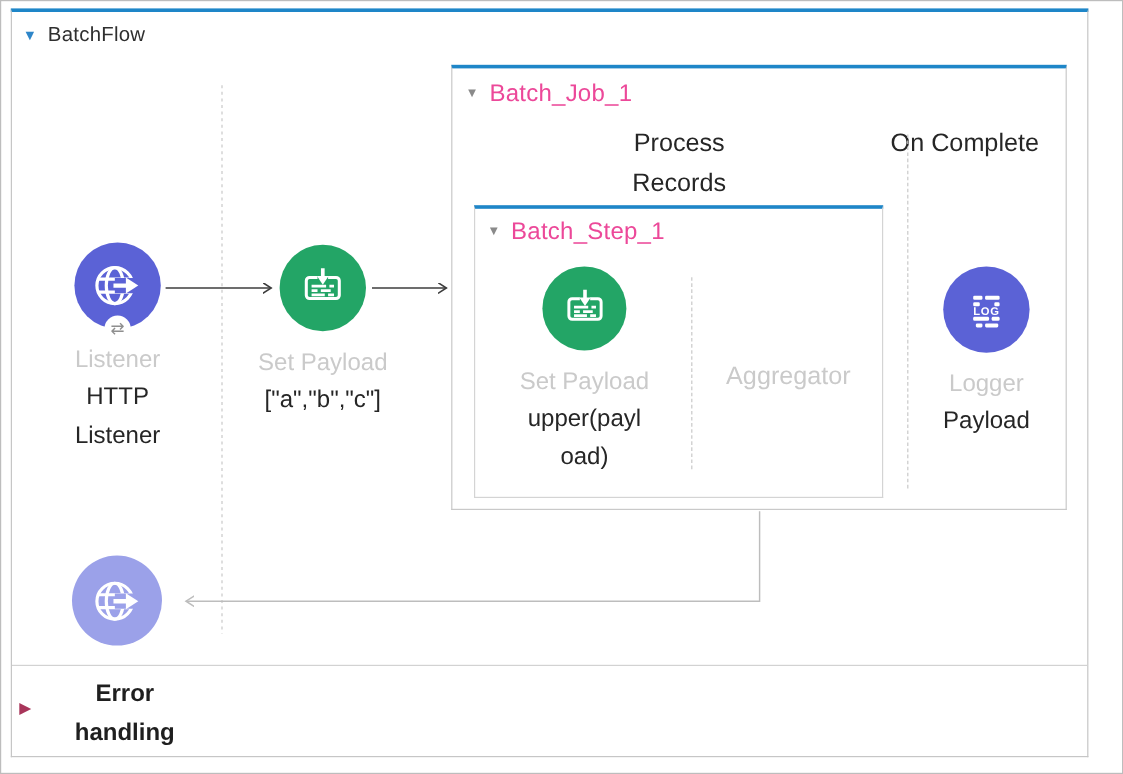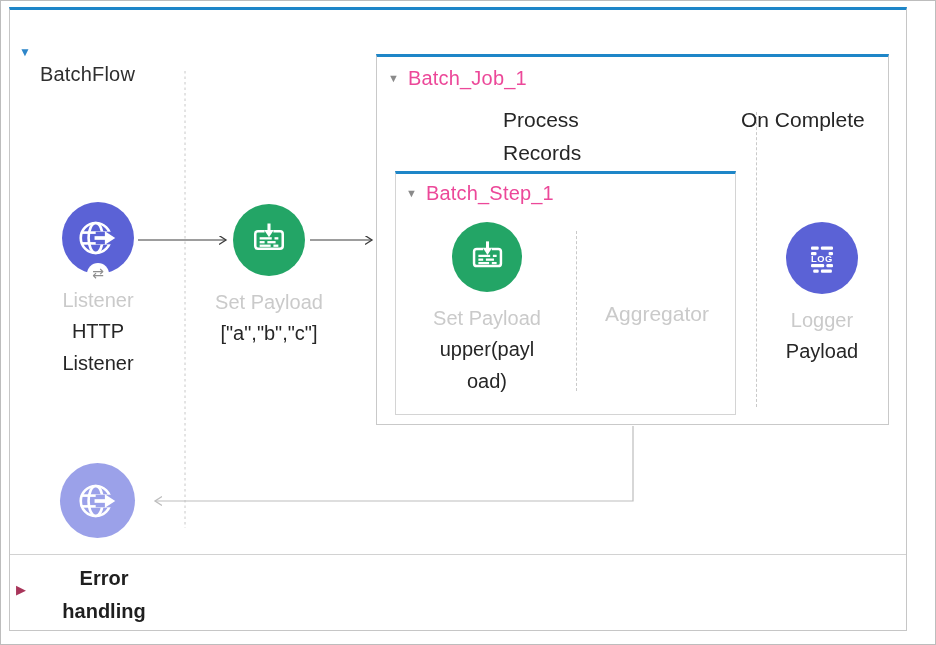--- a/index.html
+++ b/index.html
@@ -12,34 +12,34 @@
   
   .flow-box{
     position:absolute;left:8px;top:6px;width:898px;height:624px;
     background:#ffffff;border:1px solid #c6c6c6;border-top:3px solid #1e86c8;
   }
   .title-row{position:absolute;display:flex;align-items:center;gap:9px;}
   .tri{font-size:11px;line-height:11px;}
   .tri.blue{color:#2e86c9;font-size:12px;}
   .tri.gray{color:#8a8a8a;}
   .tri.red{color:#a8355a;font-size:13px;}
-  .flow-title-text{font-size:20px;color:#2f2f2f;letter-spacing:.2px;margin-top:44px;}
+  .flow-title-text{font-size:17px;color:#2f2f2f;letter-spacing:.2px;}
   .scope-title-text{font-size:20px;color:#ec4899;letter-spacing:.2px;}
 
   
   .batch-job{
     position:absolute;left:375px;top:53px;width:513px;height:371px;
     background:#ffffff;border:1px solid #c9c9c9;border-top:3px solid #1e86c8;
   }
   .batch-step{
     position:absolute;left:18px;top:114px;width:341px;height:244px;
     background:#ffffff;border:1px solid #d4d4d4;border-top:3px solid #1e86c8;
   }
   .section-label{
-    position:absolute;font-size:21px;line-height:33px;color:#262626;
+    position:absolute;text-align:center;font-size:21px;line-height:33px;color:#262626;
   }
   .dashed-v{position:absolute;width:0;border-left:1px dashed #c9c9c9;}
   .placeholder-label{
     position:absolute;text-align:center;font-size:21px;color:#cacaca;
   }
 
   
   .node{position:absolute;display:flex;flex-direction:column;align-items:center;}
   .circle{
     width:72px;height:72px;border-radius:50%;position:relative;

